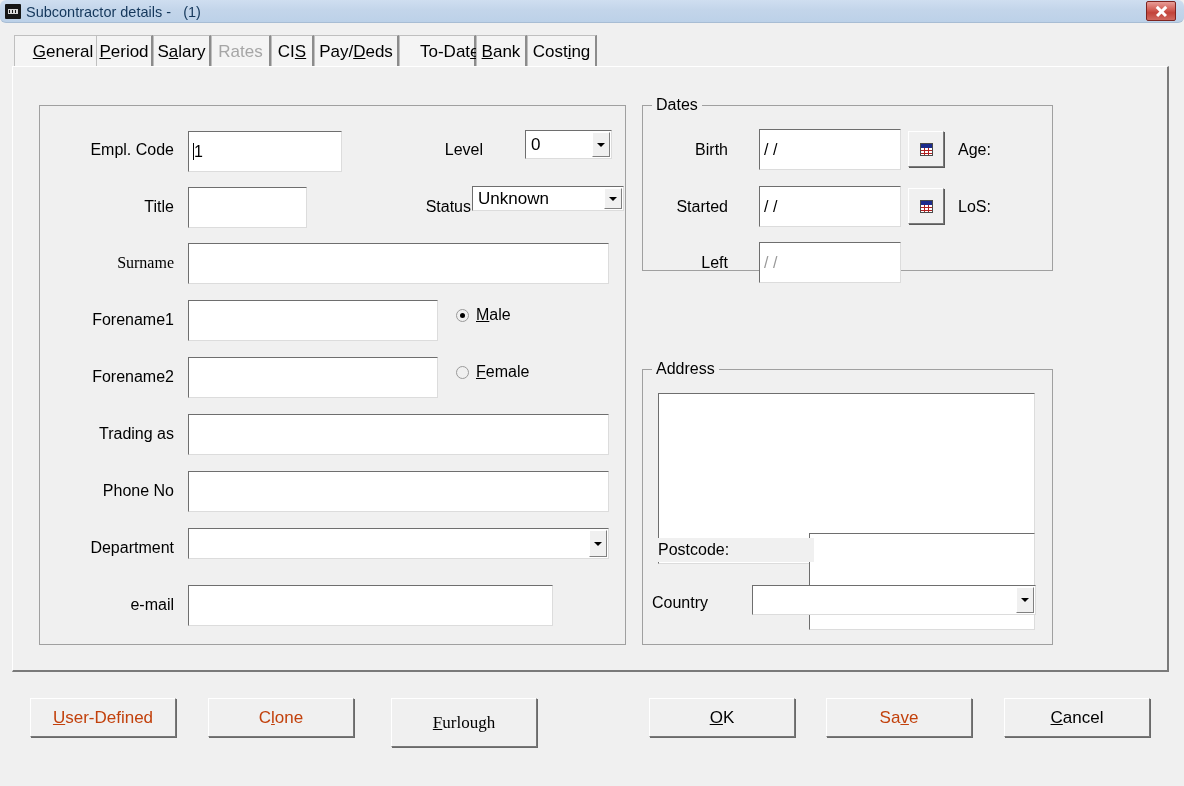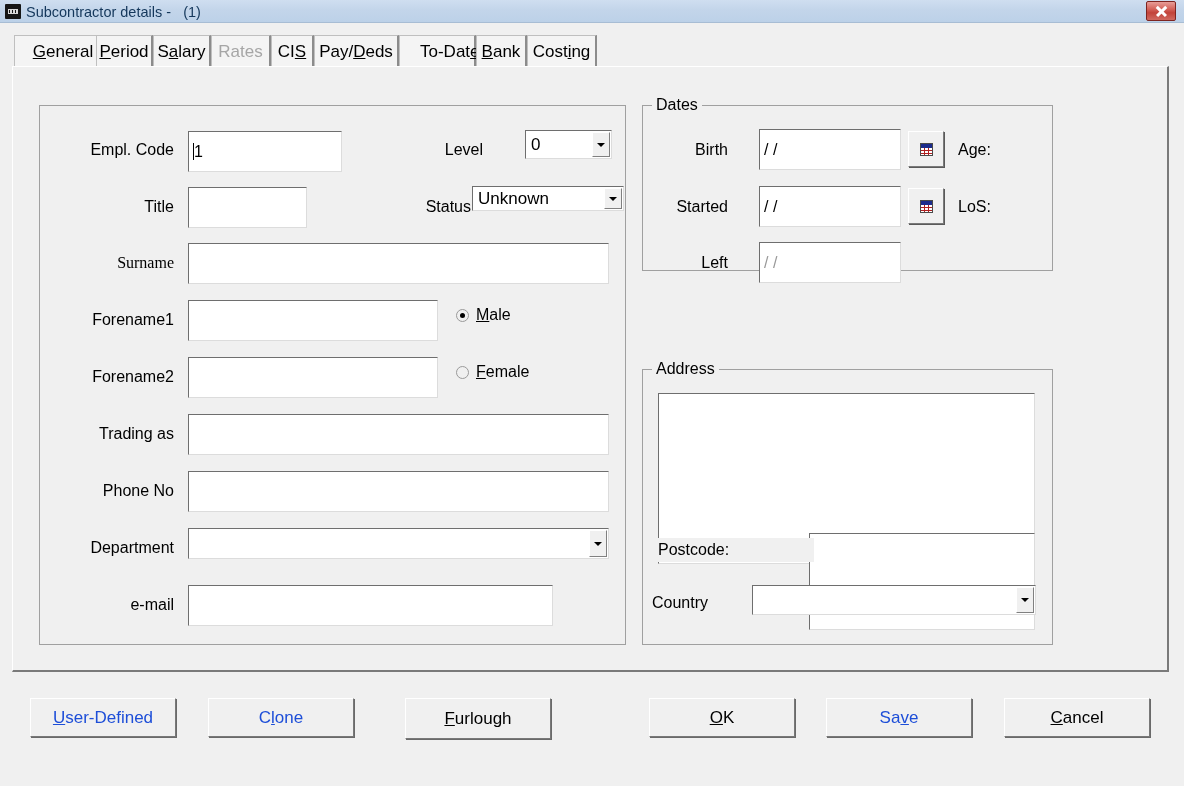--- a/index.html
+++ b/index.html
@@ -18,20 +18,21 @@
   }
 
   
   #titlebar {
     position: absolute;
     left: 0; top: 0;
     width: 1184px; height: 23px;
     background: linear-gradient(to bottom, #cfdef0 0%, #c3d5ea 45%, #bcd1e8 100%);
     border-bottom: 1px solid #a8bdd4;
     box-sizing: border-box;
+    border-radius: 6px;
   }
   #title-icon {
     position: absolute;
     left: 5px; top: 4px;
     width: 16px; height: 15px;
     background: #161616;
     border-radius: 1px;
     overflow: hidden;
   }
   #title-icon .g {
@@ -330,21 +331,21 @@
     color: #000;
     text-align: center;
     cursor: pointer;
     box-shadow: 1px 1px 0 #6a6a6a;
     display: flex;
     align-items: center;
     justify-content: center;
     white-space: nowrap;
   }
   .btn.disabled {
-    color: #1d4ed8;
+    color: #c2410c;
     cursor: default;
     text-align: right;
   }
   .btn u { text-decoration: underline; }
 </style>
 </head>
 <body>
 
 <div id="titlebar">
   <div id="title-icon">
@@ -522,21 +523,21 @@
 
 </div>
 
 <div id="buttonbar">
   <div class="btn disabled" style="left:30px; top:698px; width:146px; height:39px;">
     <span><u>U</u>ser-Defined</span>
   </div>
   <div class="btn disabled" style="left:208px; top:698px; width:146px; height:39px;">
     <span>C<u>l</u>one</span>
   </div>
-  <div class="btn" style="left:405px; top:698px; width:146px; height:41px;">
+  <div class="btn" style="left:391px; top:698px; width:146px; height:49px;font-family:Liberation Serif, serif;">
     <span><u>F</u>urlough</span>
   </div>
   <div class="btn" style="left:649px; top:698px; width:146px; height:39px;">
     <span><u>O</u>K</span>
   </div>
   <div class="btn disabled" style="left:826px; top:698px; width:146px; height:39px;">
     <span>Sa<u>v</u>e</span>
   </div>
   <div class="btn" style="left:1004px; top:698px; width:146px; height:39px;">
     <span><u>C</u>ancel</span>

